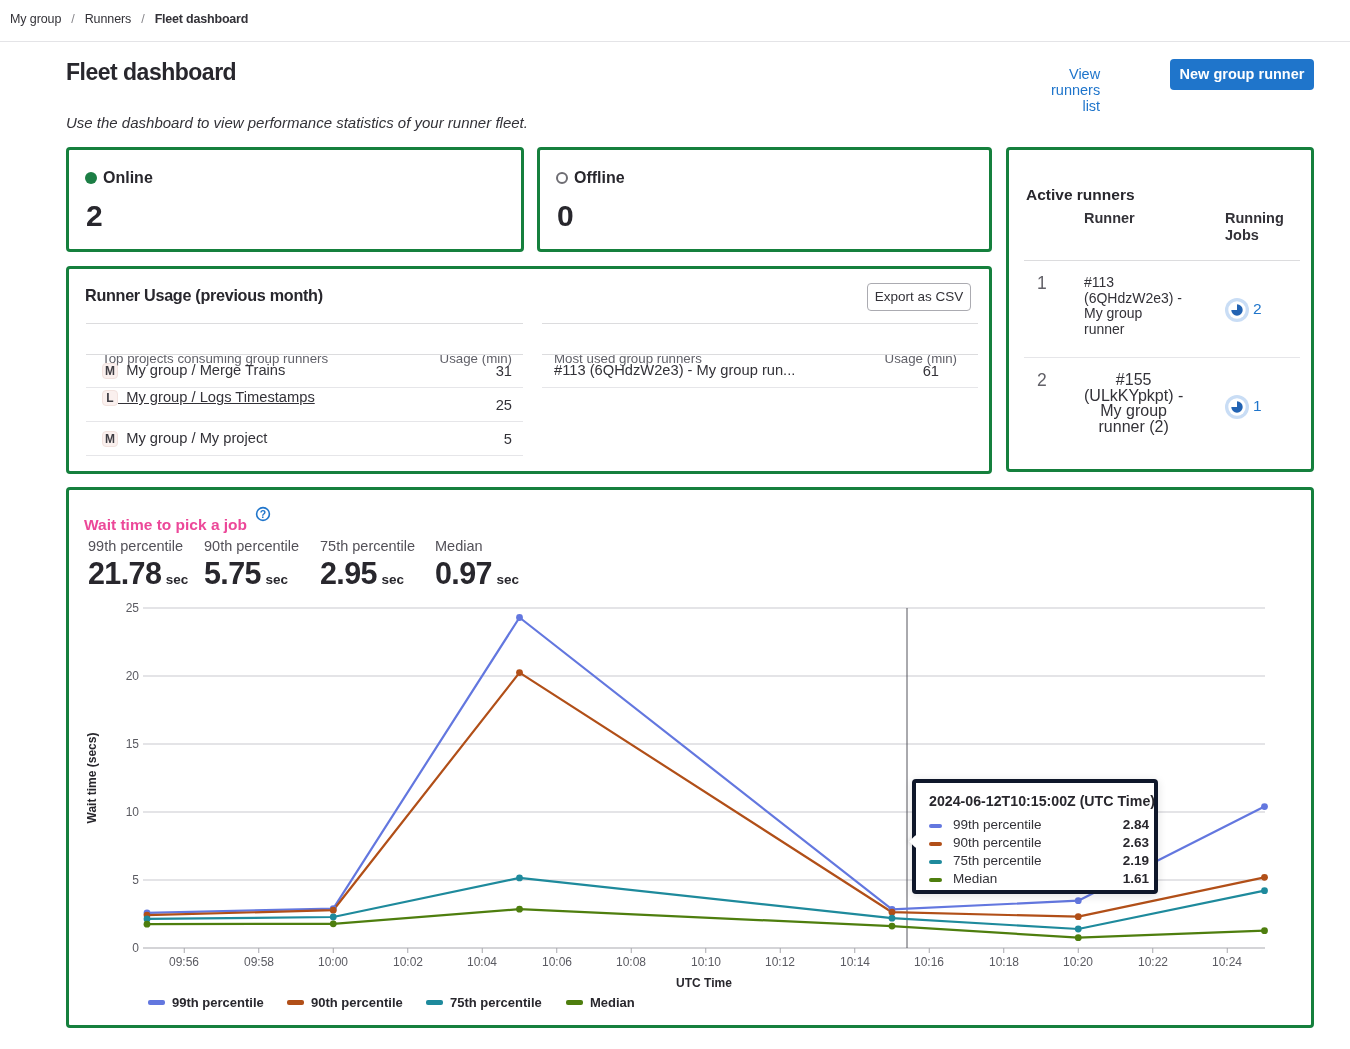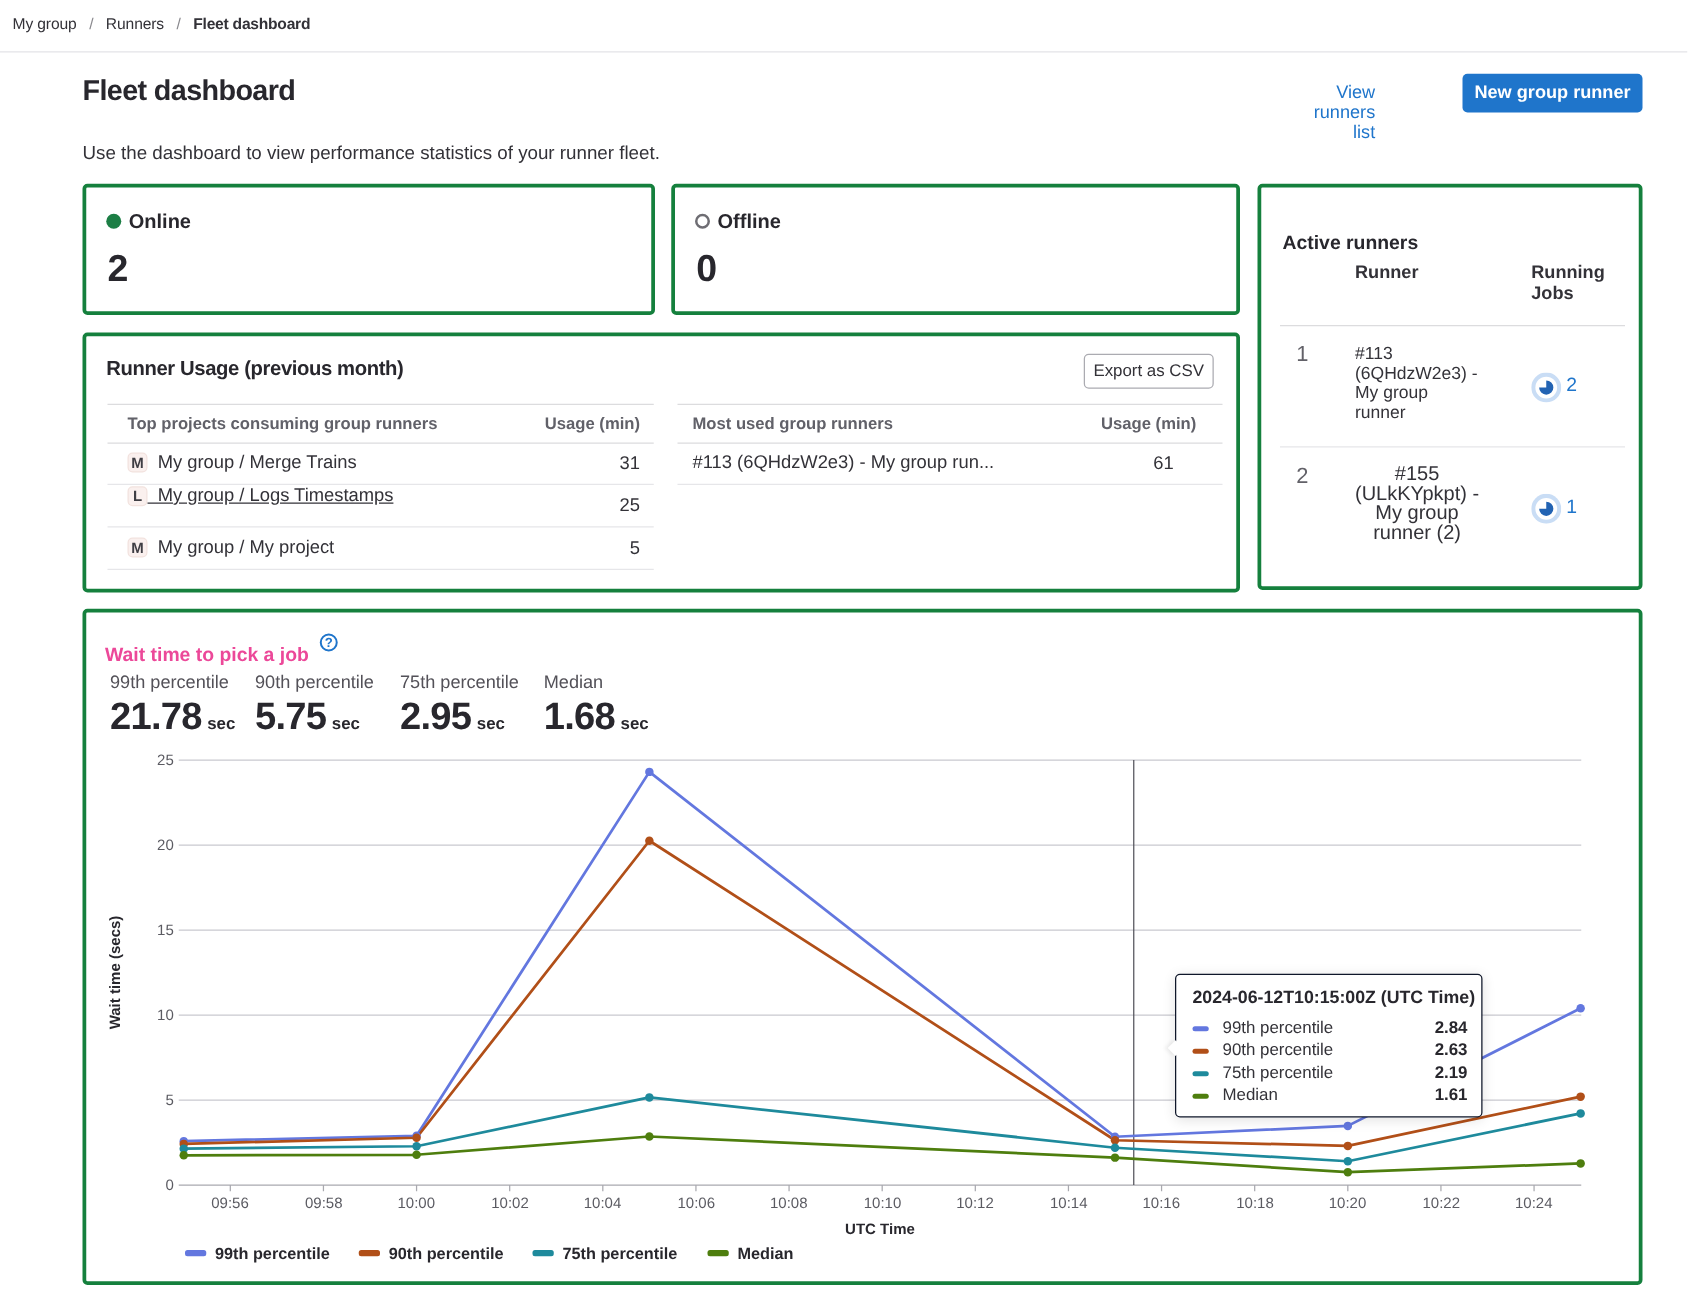--- a/index.html
+++ b/index.html
@@ -11,46 +11,46 @@
   
   .crumbs { position:absolute; left:10px; top:12px; font-size:12.5px; letter-spacing:-0.1px; color:#333238; }
   .crumbs .sep { color:#89888d; margin:0 10px; }
   .crumbs b { font-weight:700; }
   .topline { position:absolute; left:0; top:41px; width:1350px; height:1px; background:#e4e4e7; }
 
   h1.title { position:absolute; left:66px; top:59px; font-size:23px; font-weight:700; color:#28272d; letter-spacing:-0.5px; }
   .link-blue { color:#1f75cb; text-decoration:none;text-align:right; }
   .view-link { position:absolute; left:1051px; top:66px; font-size:14.5px; }
   .btn-primary { position:absolute; left:1170px; top:59px; width:144px; height:31px; background:#1f75cb; border-radius:4px; color:#fff; font-size:14.5px; font-weight:700; text-align:center; line-height:31px; }
-  .desc { position:absolute; left:66px; top:114px; font-size:15px; color:#333238; }
+  .desc { position:absolute; left:66px; top:114px; font-size:15px; color:#333238;font-style:italic; }
 
   
   .dot { display:inline-block; width:12px; height:12px; border-radius:50%; vertical-align:-1px; }
   .status-label { font-size:16px; font-weight:700; color:#28272d; }
   .bignum { font-size:30px; font-weight:700; color:#28272d; }
 
   
-  .th-small { font-size:13.3px; font-weight:700; color:#616169; }
+  .th-small { font-size:13.3px; font-weight:400; color:#616169;margin-top:20px; }
   .avatar { display:inline-block; width:16px; height:16px; border-radius:4px; background:#faf0ee; border:1px solid #f2e2de; color:#3f3e44; font-size:12px; font-weight:700; text-align:center; line-height:14px; vertical-align:0px; }
   .hline { position:absolute; height:1px; background:#e6e6e9; }
 
   .btn-secondary { position:absolute; border:1px solid #ababb1; border-radius:4px; font-size:13.5px; color:#333238; text-align:center; background:#fff; }
 
   .cell { position:absolute; font-size:14.7px; color:#333238; white-space:nowrap; }
   .num-right { position:absolute; font-size:14.7px; color:#333238; text-align:right; }
 
   
   .stat-label { font-size:14.5px; color:#535158; }
   .stat-num { font-size:30.5px; font-weight:700; color:#28272d; letter-spacing:-0.6px; }
   .stat-unit { font-size:13.5px; font-weight:700; color:#28272d; }
 
   svg text { font-family:"Liberation Sans", sans-serif; }
 
   
-  .tooltip { position:absolute; left:940px; top:779px; width:246px; height:115px; background:#fff; border:1px solid #0f172a; border-radius:4px; box-shadow:0 2px 10px rgba(0,0,0,0.12);text-decoration:underline; }
+  .tooltip { position:absolute; left:912px; top:779px; width:246px; height:115px; background:#fff; border:4px solid #0f172a; border-radius:4px; box-shadow:0 2px 10px rgba(0,0,0,0.12);text-decoration:underline; }
   .tooltip .tt-title { position:absolute; left:13px; top:10px; font-size:14.2px; font-weight:700; color:#28272d; white-space:nowrap; }
   .tt-row { position:absolute; left:13px; width:220px; height:18px; }
   .tt-swatch { position:absolute; left:0; top:7px; width:13px; height:4px; border-radius:2px; }
   .tt-label { position:absolute; left:24px; top:0; font-size:13.5px; color:#333238; }
   .tt-val { position:absolute; right:0; top:0; font-size:13.5px; font-weight:700; color:#28272d; }
   .tt-notch { position:absolute; left:-5px; top:54px; width:9px; height:9px; background:#fff; transform:rotate(45deg); box-shadow:-2px 2px 3px rgba(0,0,0,0.06); }
 
   
   .leg-item { position:absolute; }
   .leg-swatch { position:absolute; top:5px; width:17px; height:4.5px; border-radius:2px; }
@@ -143,21 +143,21 @@
   <div class="abs" style="left:204px; top:538px;">
     <div class="stat-label">90th percentile</div>
     <div style="margin-top:2px;"><span class="stat-num">5.75</span> <span class="stat-unit">sec</span></div>
   </div>
   <div class="abs" style="left:320px; top:538px;">
     <div class="stat-label">75th percentile</div>
     <div style="margin-top:2px;"><span class="stat-num">2.95</span> <span class="stat-unit">sec</span></div>
   </div>
   <div class="abs" style="left:435px; top:538px;">
     <div class="stat-label">Median</div>
-    <div style="margin-top:2px;"><span class="stat-num">1.68</span> <span class="stat-unit">sec</span></div>
+    <div style="margin-top:2px;"><span class="stat-num">0.97</span> <span class="stat-unit">sec</span></div>
   </div>
 
   <svg class="abs" style="left:0; top:0; pointer-events:none;" width="1350" height="1049" viewBox="0 0 1350 1049">
 
     <g stroke="#c9c9cf" stroke-width="1">
       <line x1="143" y1="608" x2="1265" y2="608"></line>
       <line x1="143" y1="676" x2="1265" y2="676"></line>
       <line x1="143" y1="744" x2="1265" y2="744"></line>
       <line x1="143" y1="812" x2="1265" y2="812"></line>
       <line x1="143" y1="880" x2="1265" y2="880"></line>

